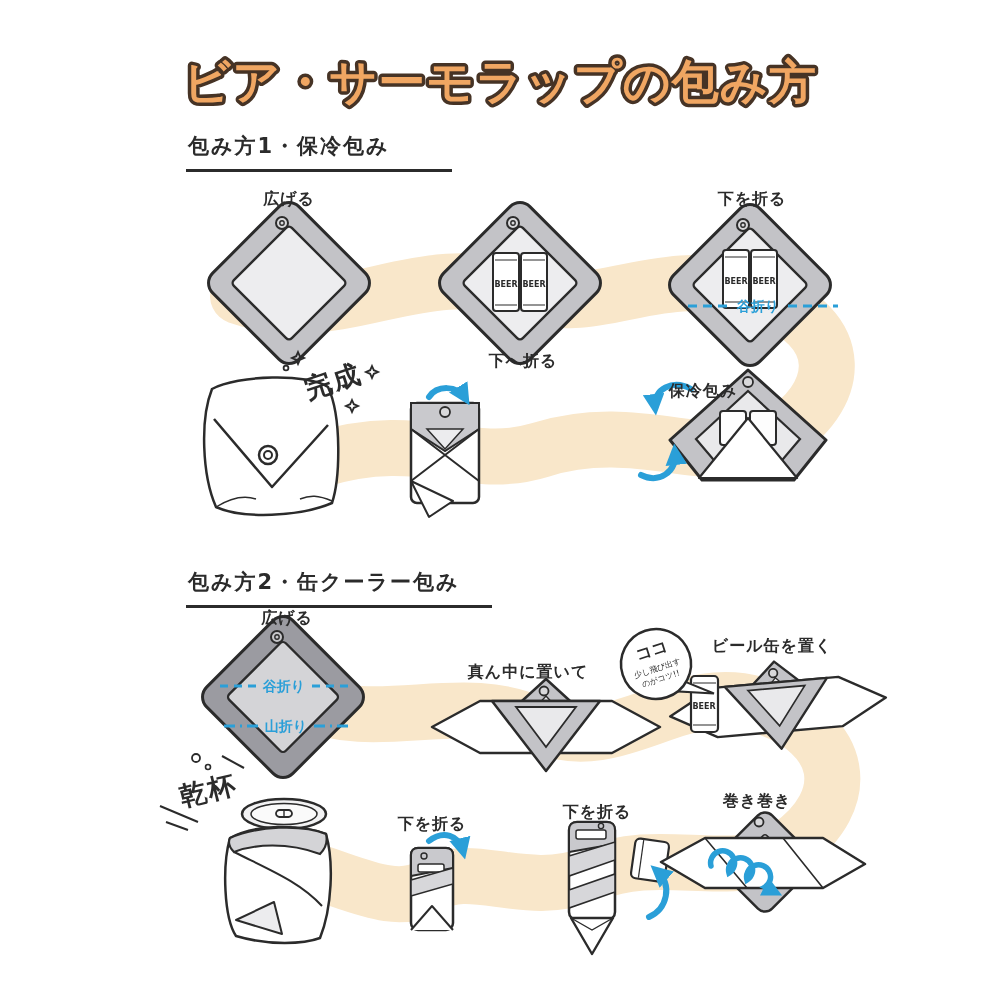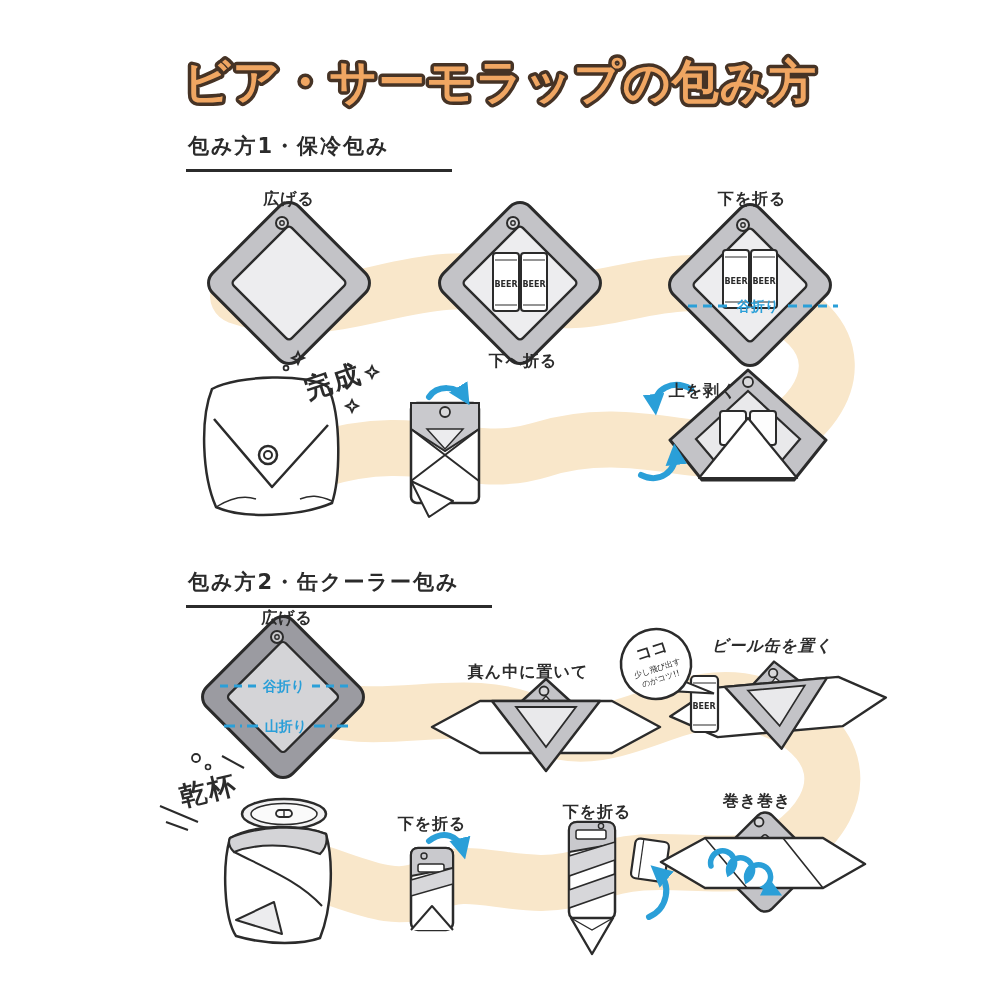--- a/index.html
+++ b/index.html
@@ -206,25 +206,25 @@
     <svg width="680" height="92" viewBox="0 0 680 92">
       <text x="340" y="64" text-anchor="middle" font-size="47" font-weight="bold" letter-spacing="1" fill="#f0a662" stroke="#463325" stroke-width="7" paint-order="stroke" stroke-linejoin="round">ビア・サーモラップの包み方</text>
     </svg>
   </div>
 
   <div class="sec-head" style="top:132px;min-width:252px;">包み方1・保冷包み</div>
   <div class="sec-head" style="top:552px;min-width:292px;margin-top:16px;">包み方2・缶クーラー包み</div>
 
   <div class="lbl" style="left:289px;top:199px;">広げる</div>
   <div class="lbl" style="left:752px;top:199px;">下を折る</div>
-  <div class="lbl" style="left:703px;top:391px;">上を剥く</div>
+  <div class="lbl" style="left:703px;top:391px;">保冷包み</div>
   <div class="lbl" style="left:482px;top:361px;margin-left:41px;">下へ折る</div>
   <div class="lbl big rot-done1" style="left:333px;top:381px;">完成</div>
 
   <div class="lbl" style="left:287px;top:618px;">広げる</div>
   <div class="lbl" style="left:528px;top:672px;">真ん中に置いて</div>
-  <div class="lbl" style="left:772px;top:646px;font-style:italic;">ビール缶を置く</div>
+  <div class="lbl" style="left:772px;top:646px;">ビール缶を置く</div>
   <div class="lbl" style="left:757px;top:801px;">巻き巻き</div>
   <div class="lbl" style="left:597px;top:812px;">下を折る</div>
   <div class="lbl" style="left:432px;top:824px;">下を折る</div>
   <div class="lbl big rot-done2" style="left:208px;top:790px;">乾杯</div>
 
 </div>
 
 </body></html>

